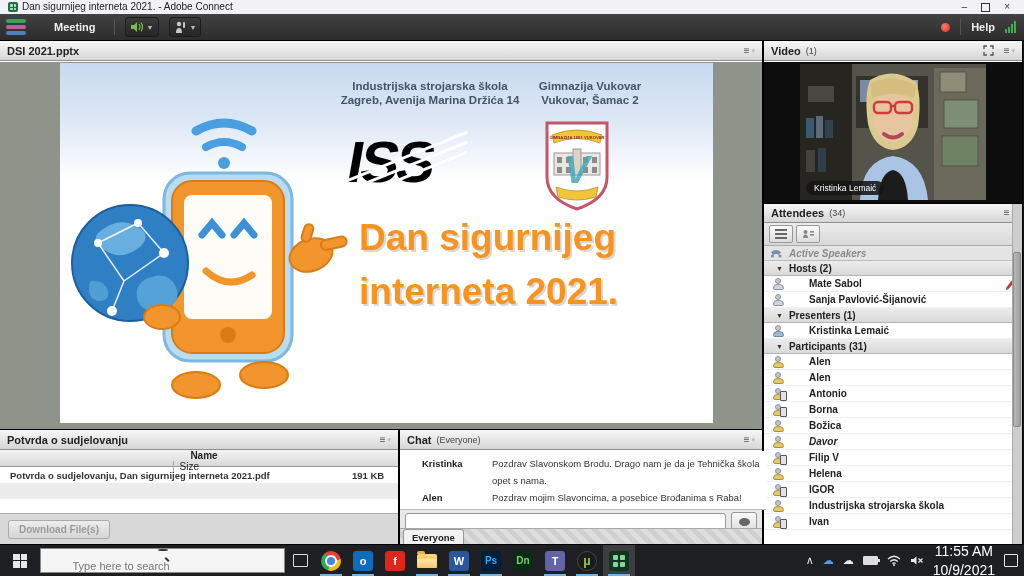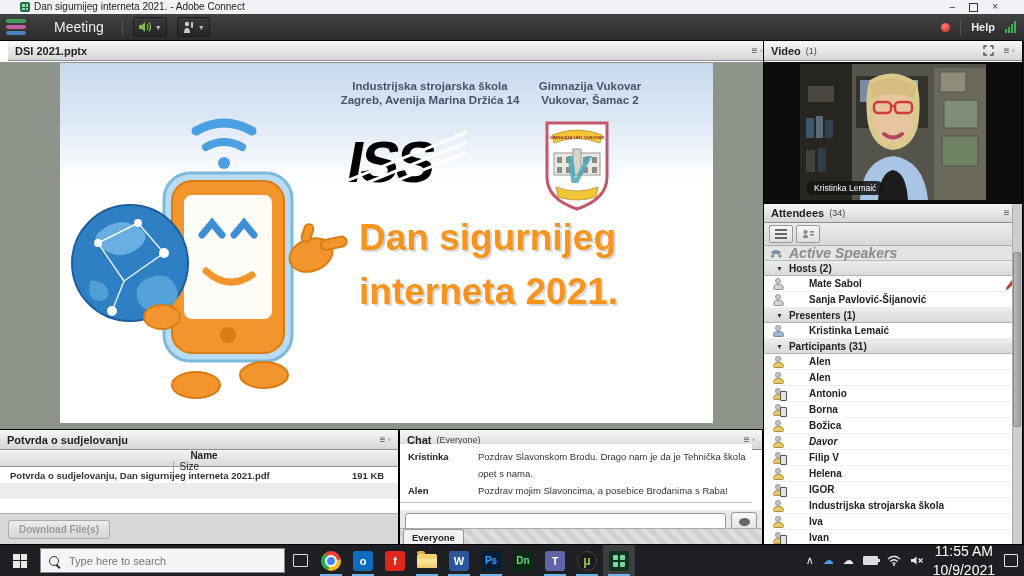--- a/index.html
+++ b/index.html
@@ -1,32 +1,32 @@
 <!DOCTYPE html>
 <html><head>
 <meta charset="utf-8">
 <style>
   html,body{margin:0;padding:0;background:#000;}
   #app{position:relative;width:1024px;height:576px;overflow:hidden;
        font-family:"Liberation Sans",sans-serif;background:#161616;
        -webkit-font-smoothing:antialiased;}
   .abs{position:absolute;}
   
-  .titlebar{left:0;top:0;width:1024px;height:14px;background:#f2f1f5;display:flex;align-items:center;padding:0 20px;box-sizing:border-box;}
+  .titlebar{left:0;top:0;width:1024px;height:14px;background:#f2f1f5;display:flex;align-items:center;padding:0 8px;box-sizing:border-box;}
   .app-ico{width:10px;height:10px;background:#1e6e42;border-radius:2px;margin-right:4px;display:grid;grid-template-columns:1fr 1fr;grid-template-rows:1fr 1fr;gap:1px;padding:2px;box-sizing:border-box;}
   .app-ico i{background:#9fd8b4;}
   .titlebar .t{font-size:10px;color:#222;line-height:14px;}
   .wbtns{margin-left:auto;display:flex;align-items:center;gap:14px;padding-right:6px;}
   .wbtns span{font-size:10px;color:#333;line-height:12px;}
   .wmax{width:7px;height:7px;border:1px solid #333;display:inline-block;}
   
   .menubar{left:0;top:14px;width:1024px;height:26px;background:linear-gradient(#424242,#2c2c2c);display:flex;align-items:center;}
   .cnlogo{width:20px;height:16px;margin:0 10px 0 6px;display:flex;flex-direction:column;justify-content:space-between;}
   .cnlogo i{height:4px;border-radius:2px;}
-  .menu-label{color:#efefef;font-size:14px;font-weight:normal;padding:0 18px;}
+  .menu-label{color:#efefef;font-size:11px;font-weight:bold;padding:0 18px;}
   .msep{width:1px;height:16px;background:#555;}
   .mbtn{height:18px;margin-left:10px;background:linear-gradient(#3a3a3a,#262626);border:1px solid #1b1b1b;border-radius:3px;display:flex;align-items:center;padding:0 4px;gap:3px;}
   .caret{font-size:7px;color:#bbb;}
   .mright{margin-left:auto;display:flex;align-items:center;gap:10px;padding-right:8px;}
   .recdot{width:9px;height:9px;border-radius:50%;background:radial-gradient(circle at 35% 35%,#ff7a6a,#d42a1e);}
   .help{color:#eee;font-size:11px;font-weight:bold;}
   .sig{display:flex;align-items:flex-end;gap:1px;height:12px;}
   .sig i{width:2px;background:#3fae4f;display:block;}
   
   .pod{background:#fff;box-shadow:0 0 0 1px #000;}
@@ -46,21 +46,21 @@
   
   .video-body{position:absolute;left:0;top:21px;right:0;bottom:0;background:#0d0d0d;}
   .nametag{position:absolute;left:10px;bottom:8px;background:rgba(20,20,20,.88);color:#fff;font-size:8.5px;padding:2px 8px;border-radius:8px;}
   .vic{display:flex;gap:1px;color:#555;margin-right:8px;}
   
   .att-toolbar{height:22px;background:linear-gradient(#ececec,#d8d8d8);border-bottom:1px solid #aaa;display:flex;align-items:center;padding:0 5px;gap:3px;}
   .att-btn{width:22px;height:16px;border:1px solid #999;border-radius:2px;background:linear-gradient(#fafafa,#ddd);display:flex;align-items:center;justify-content:center;}
   .hlines{width:12px;display:flex;flex-direction:column;gap:2px;}
   .hlines i{height:2px;background:#666;}
   .asp-row{height:14px;background:#e4e4e4;border-bottom:1px solid #bbb;display:flex;align-items:center;padding:0 6px;gap:6px;}
-  .asp-row .lbl{font-style:italic;color:#8a8a8a;font-size:14px;font-weight:bold;}
+  .asp-row .lbl{font-style:italic;color:#8a8a8a;font-size:10px;font-weight:bold;}
   .grp{height:14px;background:linear-gradient(#ececec,#d9d9d9);border-bottom:1px solid #b5b5b5;display:flex;align-items:center;padding:0 12px;gap:6px;}
   .grp .tri{font-size:7px;color:#333;}
   .grp .glbl{font-size:10px;font-weight:bold;color:#222;}
   .mem{height:15px;border-bottom:1px solid #f0f0f0;display:flex;align-items:center;padding:0 6px 0 8px;gap:8px;background:#fff;}
   .mem .mname{font-size:10px;font-weight:bold;color:#222;padding-left:16px;}
   .mem.it .mname{font-style:italic;}
   .picon{width:13px;height:12px;position:relative;display:inline-block;flex:0 0 13px;}
   .picon .hd{position:absolute;top:0;left:3px;width:6px;height:6px;border-radius:50%;background:#c2c7cd;border:1px solid #8e959c;box-sizing:border-box;}
   .picon .bd{position:absolute;bottom:0;left:1px;width:11px;height:6px;border-radius:5px 5px 2px 2px;background:#e8c866;border:1px solid #a8903e;box-sizing:border-box;}
   .picon.gray .bd{background:#cfd4da;border-color:#8b929a;}
@@ -71,37 +71,37 @@
   .cols{height:16px;background:linear-gradient(#f3f3f3,#d9d9d9);border-bottom:1px solid #999;display:flex;align-items:center;flex-direction:column;}
   .cols .c1{font-size:10px;font-weight:bold;color:#222;padding-left:10px;flex:1;}
   .cols .c2{font-size:10px;font-weight:normal;color:#222;width:46px;border-left:1px solid #aaa;padding-left:6px;height:100%;display:flex;align-items:center;}
   .frow{height:16px;display:flex;align-items:center;background:#fff;}
   .frow .c1{font-size:9.5px;font-weight:bold;color:#333;padding-left:10px;flex:1;}
   .frow .c2{font-size:9.5px;font-weight:bold;color:#333;width:46px;padding-left:6px;}
   .stripe{height:16px;background:#ececec;}
   .files-foot{position:absolute;left:0;right:0;bottom:0;height:30px;background:#d8d8d8;border-top:1px solid #aaa;display:flex;align-items:center;padding:0 8px;}
   .dl-btn{height:17px;padding:0 10px;border:1px solid #aaa;border-radius:3px;background:linear-gradient(#ededed,#d5d5d5);color:#9a9a9a;font-size:10px;font-weight:bold;display:flex;align-items:center;}
   
-  .msgs{position:absolute;left:0;top:14px;width:352px;height:54px;background:#fff;border-bottom:1px solid #bbb;padding:4px 0 0 0;overflow:hidden;}
+  .msgs{position:absolute;left:0;top:21px;width:352px;height:54px;background:#fff;border-bottom:1px solid #bbb;padding:4px 0 0 14px;overflow:hidden;}
   .msg{display:flex;font-size:9.5px;line-height:17px;}
   .msg .snd{font-weight:bold;color:#222;width:78px;flex:0 0 78px;padding-left:8px;box-sizing:border-box;}
   .msg .txt{color:#333;}
   .chat-inrow{position:absolute;left:0;top:80px;width:362px;height:24px;background:#e8e8e8;display:flex;align-items:center;padding:0 5px;gap:5px;box-sizing:border-box;}
   .chat-input{flex:1;height:16px;border:1px solid #999;border-radius:3px;background:#fff;font-size:10px;padding:0 4px;outline:none;}
   .send-btn{width:24px;height:18px;border:1px solid #999;border-radius:3px;background:linear-gradient(#fafafa,#ddd);display:flex;align-items:center;justify-content:center;}
   .bubble{width:11px;height:8px;background:#666;border-radius:50%;position:relative;}
   .bubble::after{content:"";position:absolute;left:1px;bottom:-3px;border:3px solid transparent;border-top-color:#666;}
   .chat-tabs{position:absolute;left:0;bottom:0;width:362px;height:15px;background:repeating-linear-gradient(45deg,#dedede 0 5px,#d0d0d0 5px 10px);border-top:1px solid #aaa;display:flex;}
   .tab-everyone{height:14px;margin-left:3px;background:#f2f2f2;border:1px solid #999;border-bottom:none;border-radius:3px 3px 0 0;font-size:9.5px;font-weight:bold;color:#222;padding:0 8px;display:flex;align-items:center;}
   
   .taskbar{left:0;top:545px;width:1024px;height:31px;background:#1d1f23;display:flex;align-items:center;}
   .start{width:40px;height:31px;display:flex;align-items:center;justify-content:center;}
   .win{width:14px;height:14px;display:grid;grid-template-columns:1fr 1fr;grid-template-rows:1fr 1fr;gap:1px;}
   .win i{background:#e8e8e8;}
-  .tsearch{width:245px;height:25px;background:#f5f5f5;border:1px solid #888;display:flex;align-items:center;gap:8px;padding:0 8px;box-sizing:border-box;}
+  .tsearch{width:245px;height:25px;background:#f5f5f5;border:1px solid #888;display:flex;align-items:center;gap:8px;padding:0 8px;box-sizing:border-box;flex-direction:column;}
   .tsearch input{border:none;background:transparent;font-size:11px;color:#444;outline:none;width:180px;font-family:"Liberation Sans",sans-serif;}
   .mag{width:8px;height:8px;border:1.5px solid #333;border-radius:50%;position:relative;display:inline-block;}
   .mag::after{content:"";position:absolute;left:7px;top:7px;width:5px;height:1.5px;background:#333;transform:rotate(45deg);transform-origin:0 0;}
   .tview{width:30px;height:31px;display:flex;align-items:center;justify-content:center;}
   .tview i{width:13px;height:11px;border:1.5px solid #ddd;border-radius:1px;display:block;}
   .tb-app{width:32px;height:31px;display:flex;align-items:center;justify-content:center;position:relative;}
   .tb-app .uline{position:absolute;bottom:0;left:5px;width:22px;height:2px;background:#6fb3e8;}
   .tb-app.active{background:rgba(255,255,255,.14);}
   .sq{width:20px;height:20px;border-radius:3px;display:flex;align-items:center;justify-content:center;font-weight:bold;font-size:11px;color:#fff;}
   .ic-chrome{width:20px;height:20px;border-radius:50%;background:conic-gradient(from -40deg,#ea4335 0 33%,#fbbc05 33% 66%,#34a853 66% 100%);position:relative;}
@@ -169,21 +169,21 @@
       <span class="help">Help</span>
       <span class="sig">
           <i style="height:4px"></i>
           <i style="height:6px"></i>
           <i style="height:9px"></i>
           <i style="height:12px"></i>
         </span>
     </span>
   </div>
 
-  <div class="abs pod" style="left:0;top:41px;width:762px;height:424px;padding-left:8px;">
+  <div class="abs pod" style="left:0;top:41px;width:762px;height:424px;">
     <div class="pod-header">
       <span class="pod-title">DSI 2021.pptx</span>
       <span class="pod-menu">
           <span class="bars">≡</span>
           <span class="caret">▾</span>
         </span>
     </div>
     <div class="share-body">
       <div class="slide">
 
@@ -462,27 +462,20 @@
         <span class="picon">
           <span class="hd"></span>
           <span class="bd"></span>
         </span>
         <span class="mname">Industrijska strojarska škola</span>
       </div>
     <div class="mem">
         <span class="picon">
           <span class="hd"></span>
           <span class="bd"></span>
-        </span>
-        <span class="mname">Iva</span>
-      </div>
-    <div class="mem">
-        <span class="picon">
-          <span class="hd"></span>
-          <span class="bd"></span>
           <span class="ph"></span>
         </span>
         <span class="mname">Ivan</span>
       </div>
 
     <div class="scroll">
       <span class="thumb" style="top:48px;height:175px;"></span>
     </div>
   </div>
 

